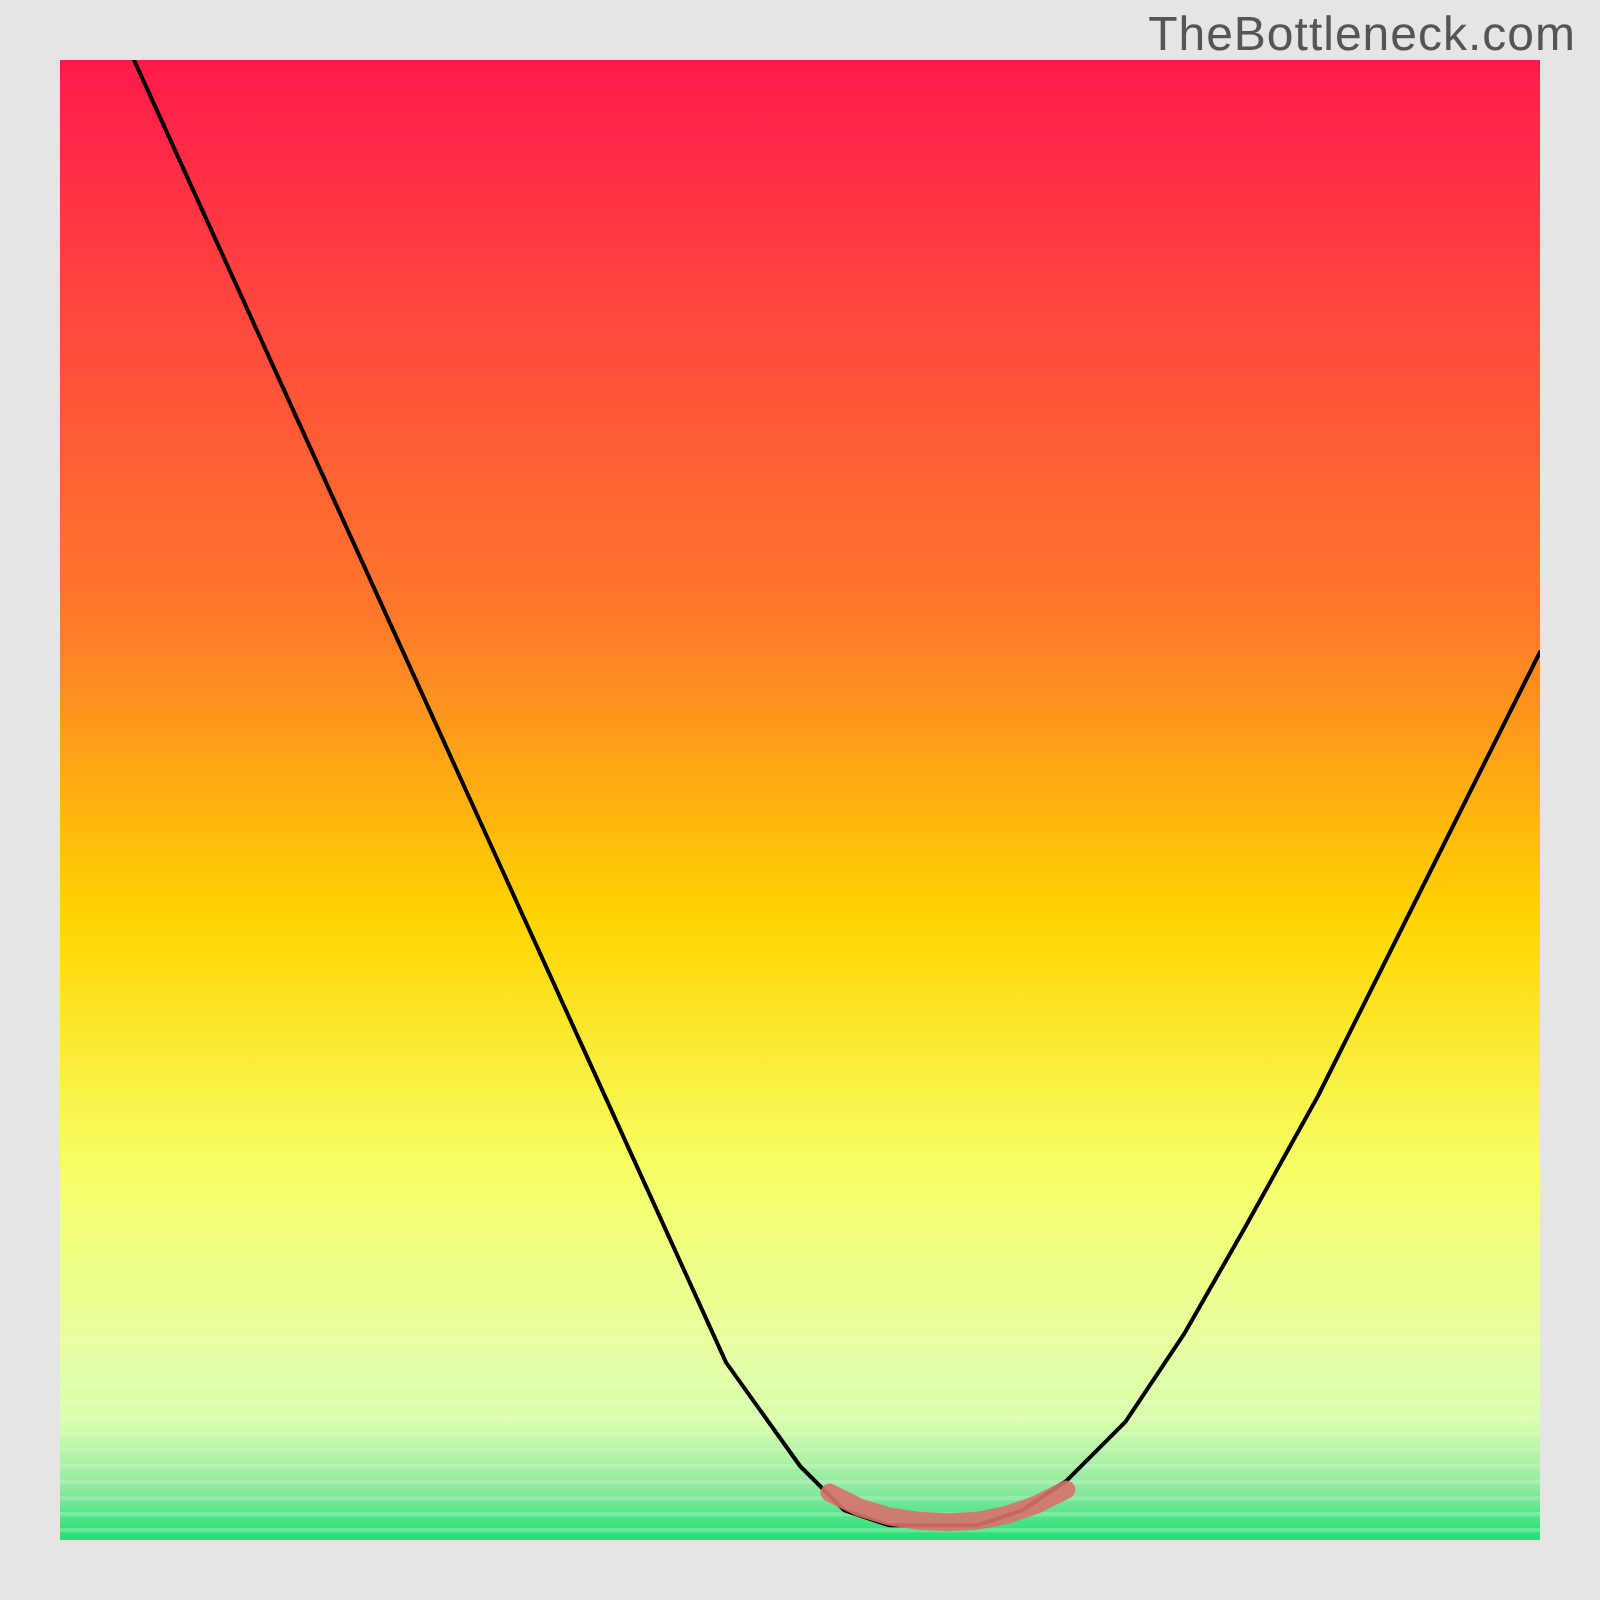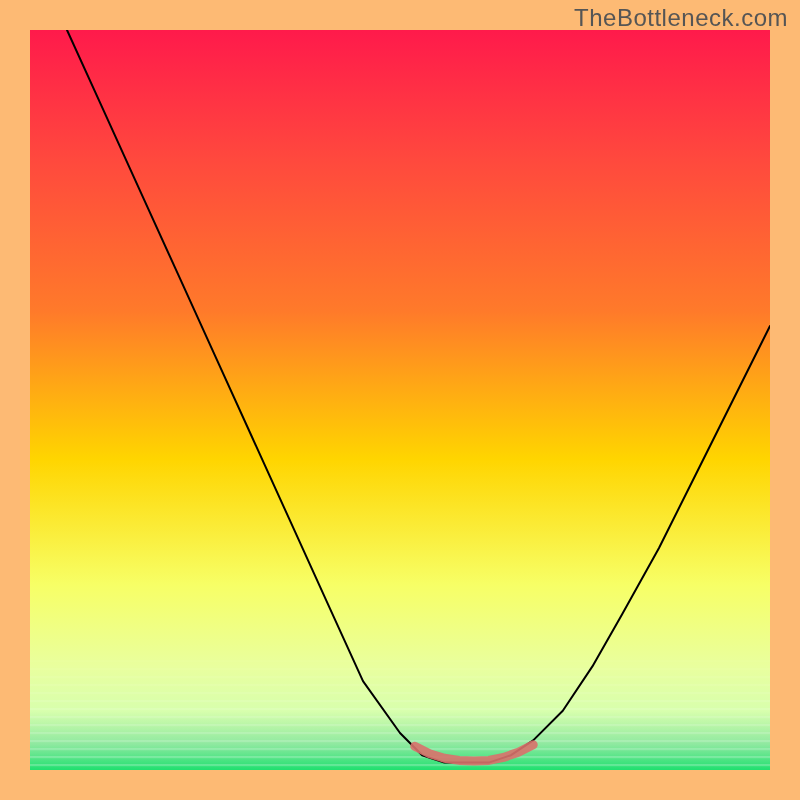--- a/index.html
+++ b/index.html
@@ -8,21 +8,21 @@
     width: 800px;
     height: 800px;
     background: #000;
     overflow: hidden;
     font-family: Arial, Helvetica, sans-serif;
   }
   .frame {
     position: relative;
     width: 800px;
     height: 800px;
-    background: #fdba74;
+    background: #e5e5e5;
   }
   .watermark {
     position: absolute;
     top: 4px;
     right: 12px;
     color: #555;
     font-size: 24px;
     font-weight: 500;
     letter-spacing: 0.5px;
     z-index: 3;

